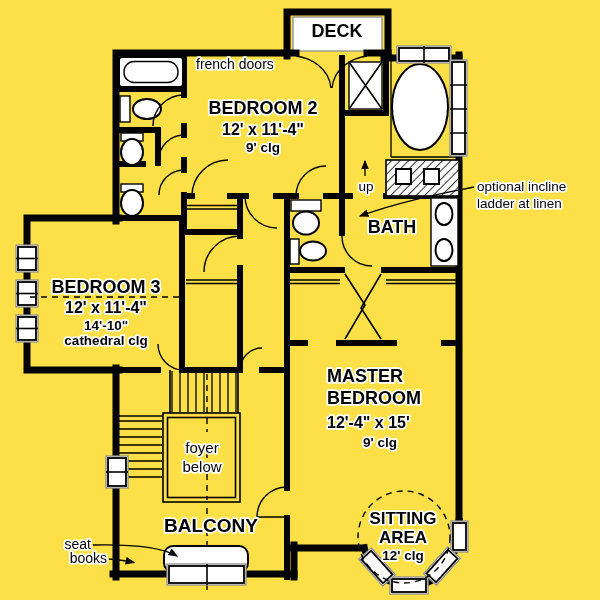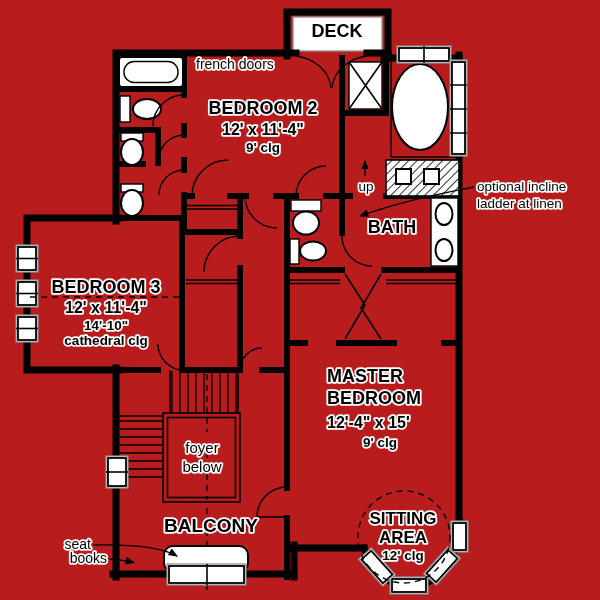--- a/index.html
+++ b/index.html
@@ -1,16 +1,16 @@
 <!DOCTYPE html>
 <html><head>
 <meta charset="utf-8">
 <style>
   html,body{margin:0;padding:0;background:#fff;}
-  .stage{width:600px;height:600px;position:relative;background:#b91c1c;overflow:hidden;}
+  .stage{width:600px;height:600px;position:relative;background:#fde047;overflow:hidden;}
   svg{display:block;}
   .wall{stroke:#000;stroke-width:7;fill:none;stroke-linecap:square;}
   .iwall{stroke:#000;stroke-width:6;fill:none;stroke-linecap:square;}
   .thin{stroke:#000;stroke-width:1.6;fill:none;}
   .fix{stroke:#000;stroke-width:2;fill:#fff;}
   .fixthin{stroke:#000;stroke-width:1.4;fill:#fff;}
   .door{stroke:#000;stroke-width:1.4;fill:none;}
   .tread{stroke:#000;stroke-width:1.3;fill:none;}
   .gray{stroke:#8f8f8f;stroke-width:1.3;fill:#fff;}
   .winb{stroke:#000;stroke-width:1.8;fill:#fff;}

